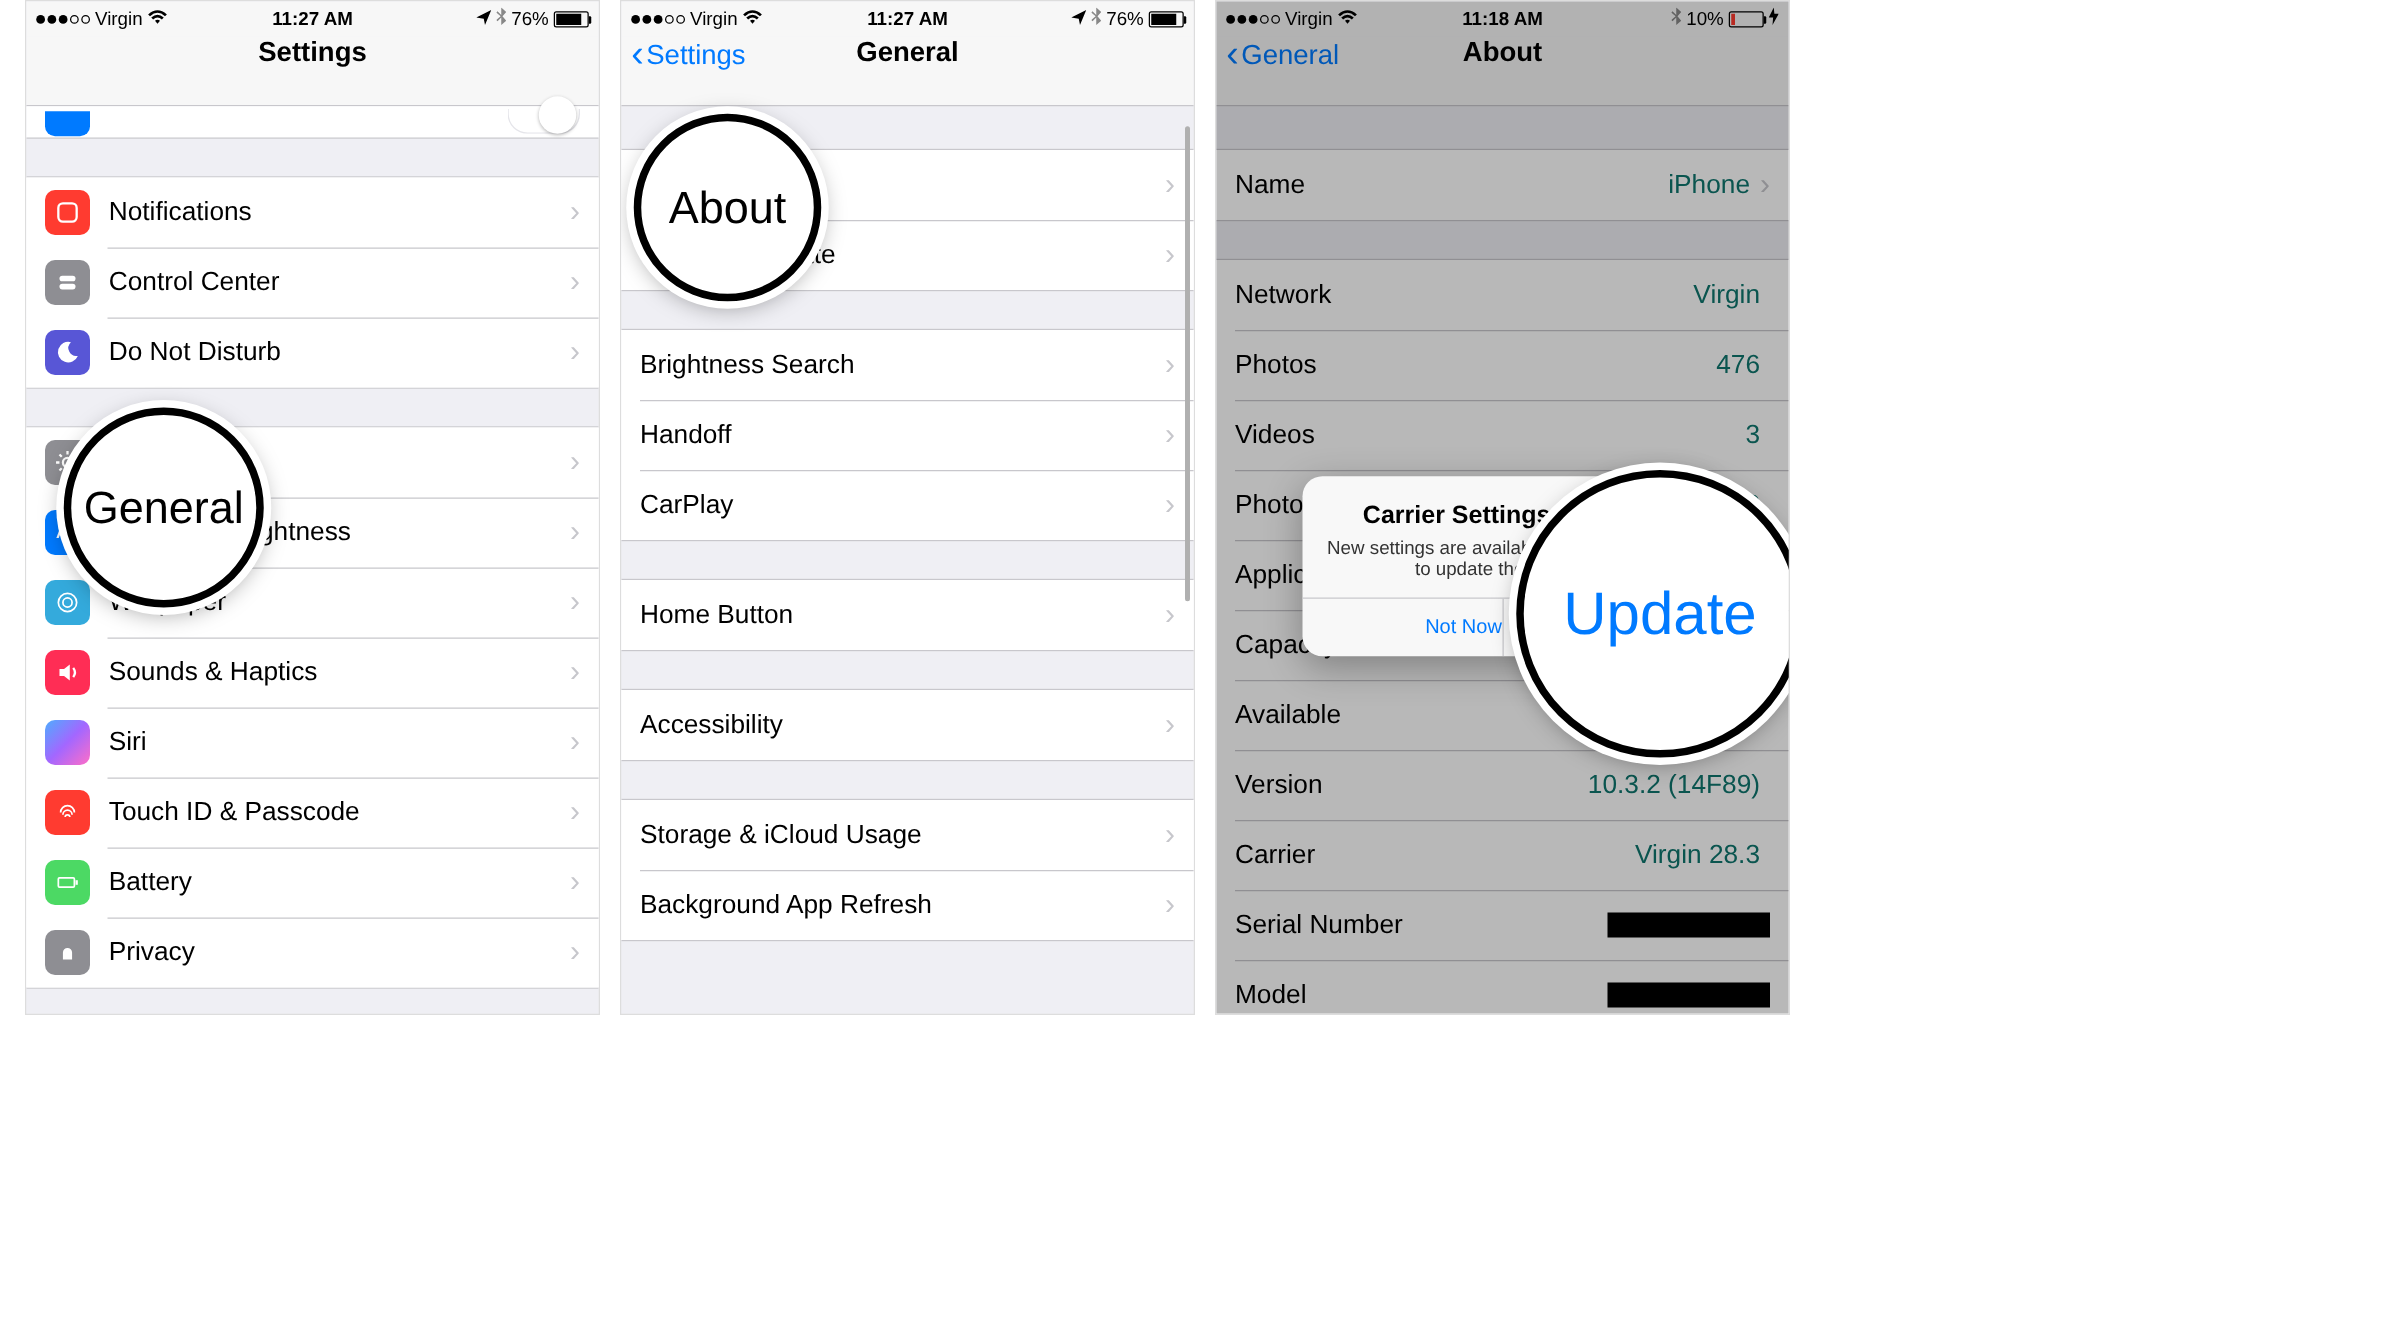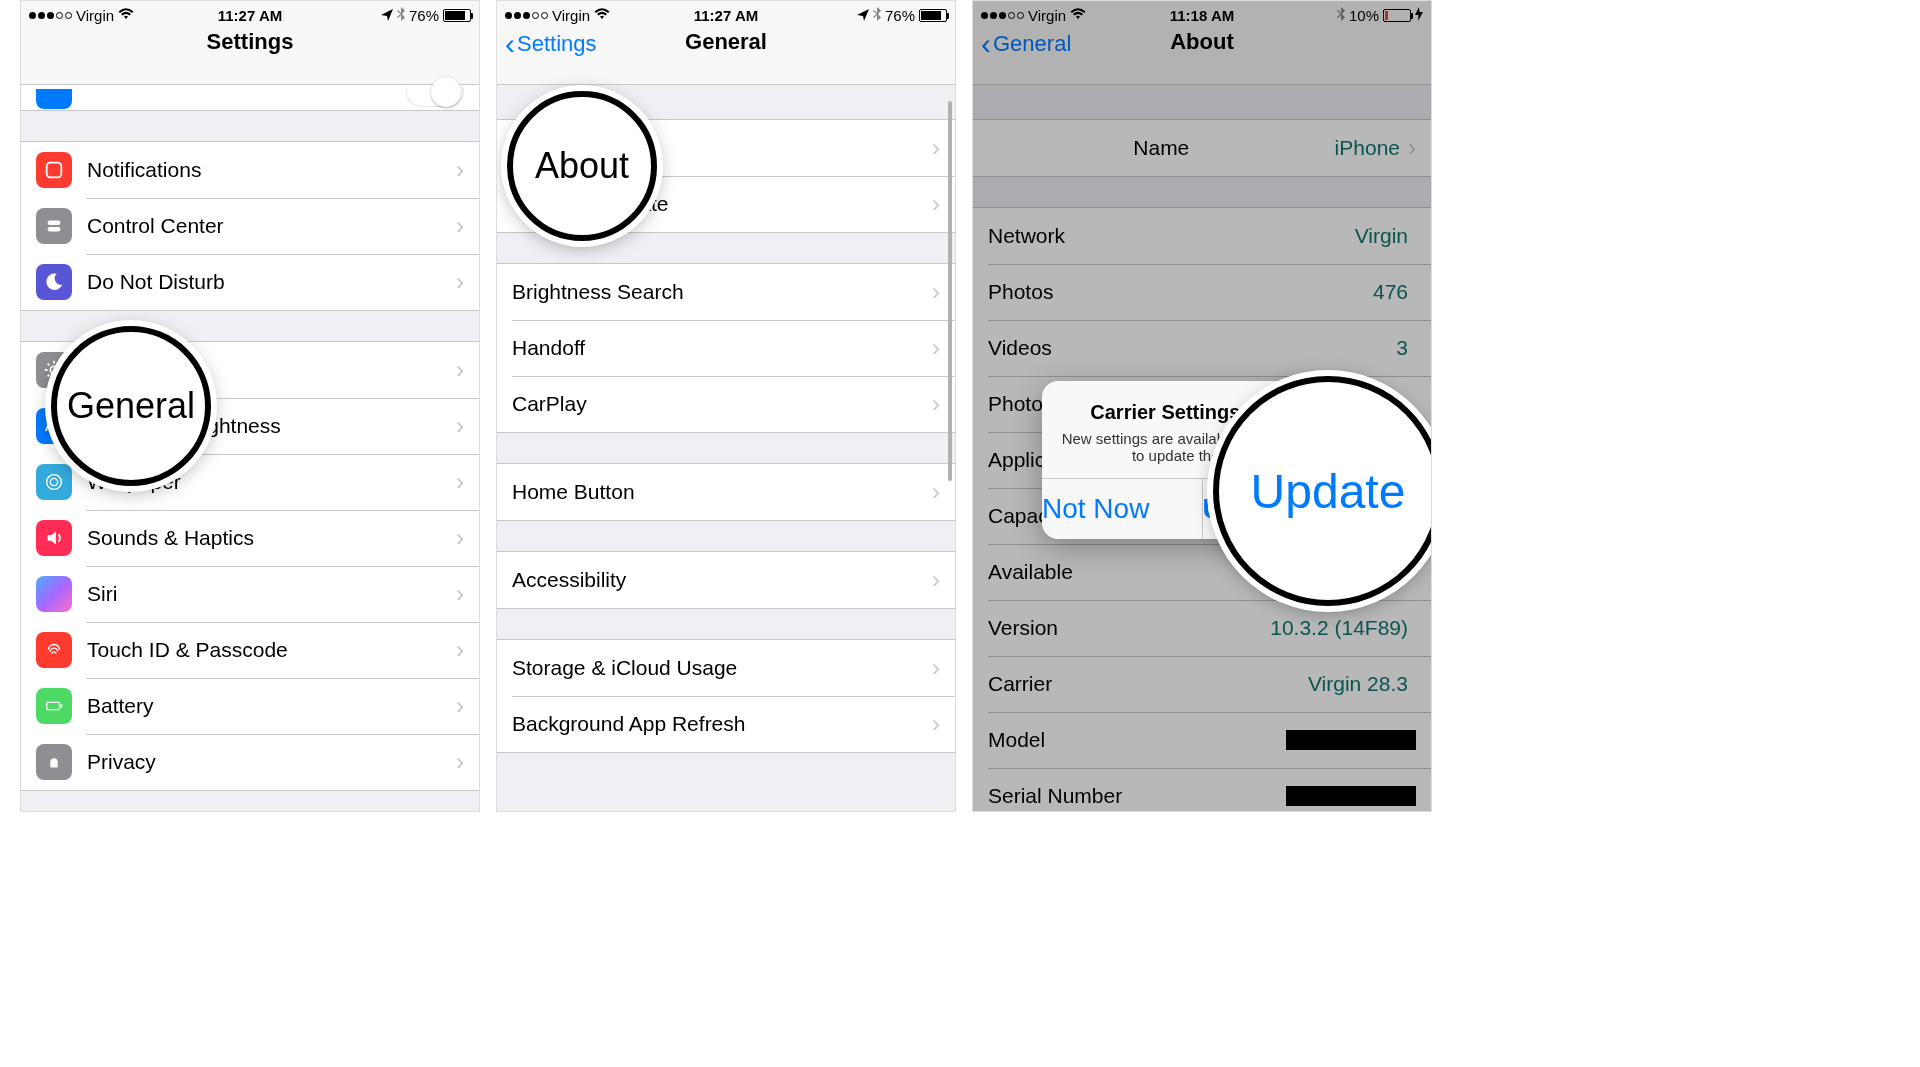--- a/index.html
+++ b/index.html
@@ -140,22 +140,22 @@
     position: absolute; left: 50%; top: 380px; transform: translateX(-50%);
     width: 320px; background: #f8f8f8; border-radius: 16px;
     z-index: 20; overflow: hidden;
     box-shadow: 0 8px 30px rgba(0,0,0,0.3);
   }
   .alert-body { padding: 20px 18px 14px; text-align: center; }
   .alert-title { font-size: 20px; font-weight: 600; margin-bottom: 6px; }
   .alert-msg { font-size: 15px; color: #333; }
   .alert-buttons { display: flex; border-top: 1px solid #c8c7cc; }
   .alert-btn {
-    flex: 1; padding: 14px 0; text-align: left;
-    color: #007aff; font-size: 28px; cursor: pointer;
+    flex: 1; padding: 14px 0; text-align: right;
+    color: #007aff; font-size: 16px; cursor: pointer;
   }
   .alert-btn + .alert-btn { border-left: 1px solid #c8c7cc; }
   .alert-btn.bold { font-weight: 600; }
   
   .magnifier {
     position: absolute; border-radius: 50%;
     background: #fff; border: 6px solid #000;
     box-shadow: 0 0 0 6px #fff, 0 4px 20px rgba(0,0,0,0.4);
     display: flex; align-items: center; justify-content: center;
     z-index: 50; overflow: hidden;
@@ -461,21 +461,21 @@
 
     <div class="nav-bar">
       <div class="nav-back">
         <span class="chev">‹</span>
         <span>General</span>
       </div>
       <div class="nav-title">About</div>
     </div>
 
     <div class="content" id="s3-content">
-        <div class="group" style="margin-top: 34px; text-align: center;">
+        <div class="group" style="margin-top: 34px;">
           <div class="row">
             <span class="label">Name</span>
             <span class="value">iPhone</span>
             <span class="chevron">›</span>
           </div>
         </div>
         <div class="group">
           <div class="row">
             <span class="label">Network</span>
             <span class="value">Virgin</span>
@@ -506,25 +506,25 @@
           </div>
           <div class="row">
             <span class="label">Version</span>
             <span class="value">10.3.2 (14F89)</span>
           </div>
           <div class="row">
             <span class="label">Carrier</span>
             <span class="value">Virgin 28.3</span>
           </div>
           <div class="row">
+            <span class="label">Serial Number</span>
+            <span class="redact"></span>
+          </div>
+          <div class="row">
             <span class="label">Model</span>
-            <span class="redact"></span>
-          </div>
-          <div class="row">
-            <span class="label">Serial Number</span>
             <span class="redact"></span>
           </div>
         </div>
       </div>
 
     <div class="alert">
       <div class="alert-body">
         <div class="alert-title">Carrier Settings Update</div>
         <div class="alert-msg">New settings are available. Would you like to update them now?</div>
       </div>

